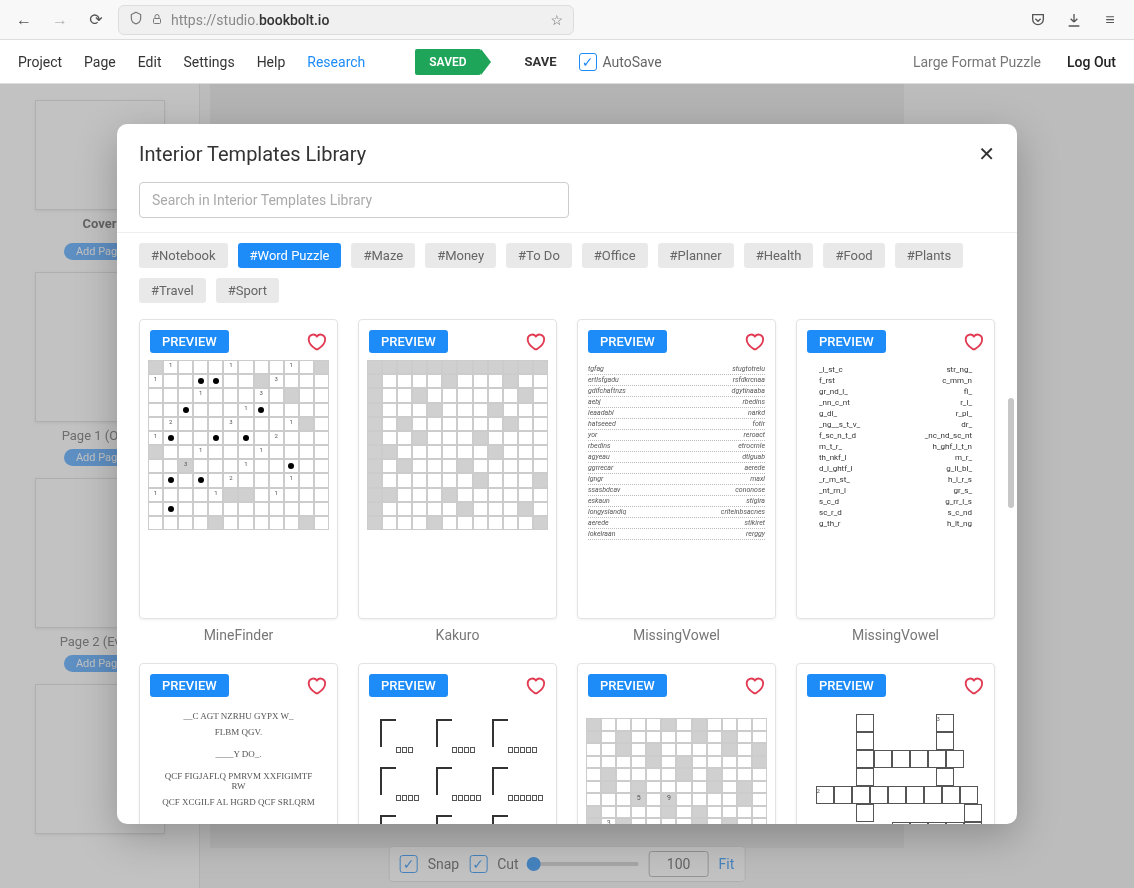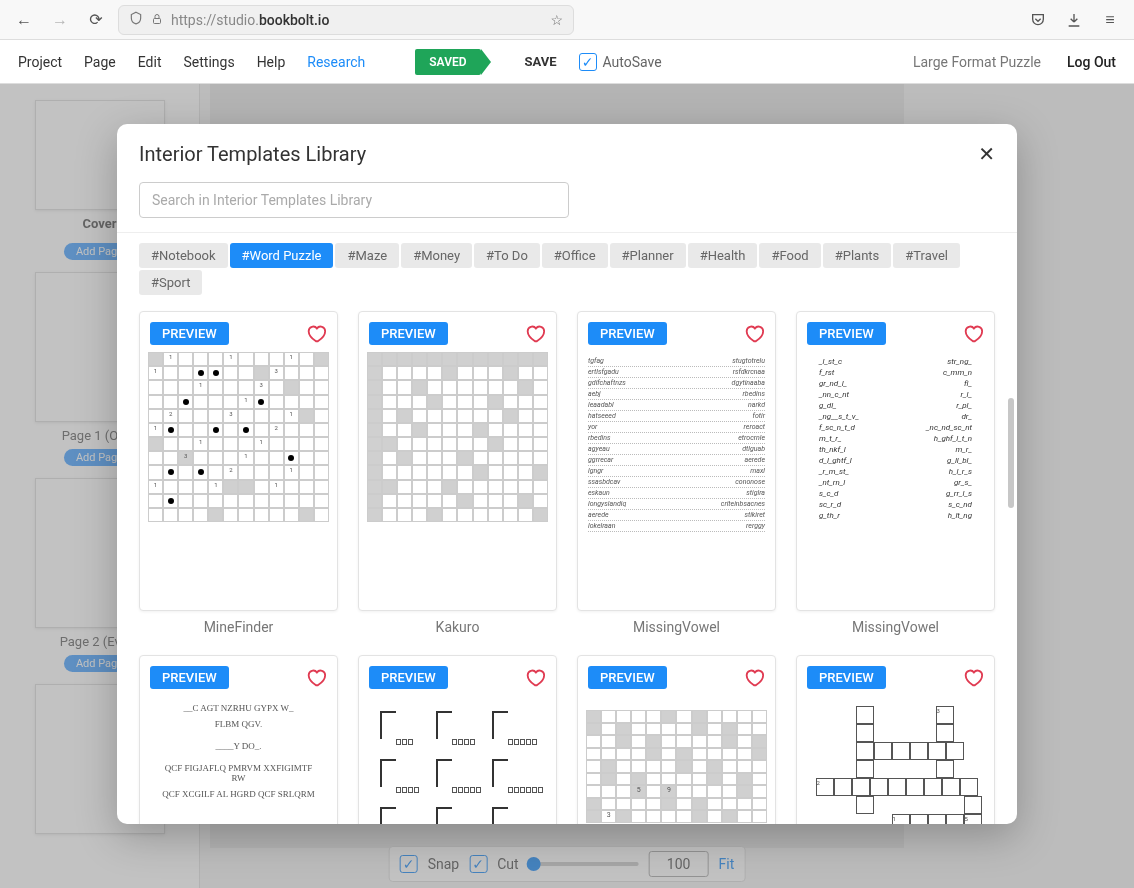--- a/index.html
+++ b/index.html
@@ -120,21 +120,21 @@
     padding:0 12px; font-size:14px; color:#888; display:flex; align-items:center;
   }
   .radio-group{ display:flex; align-items:center; gap:22px; font-size:14px; color:#444;}
   .radio{ width:18px; height:18px; border:2px solid #bbb; border-radius:50%;
     display:inline-flex; align-items:center; justify-content:center;}
   .radio.checked{ border-color:#1d8cf8;}
   .radio.checked:after{ content:""; width:9px; height:9px; background:#1d8cf8; border-radius:50%;}
   .ropt{ display:flex; align-items:center; gap:7px;}
 
   .tags{
-    padding:10px 22px; display:flex; gap:2px; flex-wrap:wrap;
+    padding:10px 22px; display:flex; gap:10px; flex-wrap:wrap;
   }
   .tag{
     background:#e9e9e9; color:#666; font-size:13px; padding:5px 12px; border-radius:3px;
     cursor:pointer;
   }
   .tag.active{ background:#1d8cf8; color:#fff;}
 
   .grid-wrap{ flex:1; overflow-y:auto; padding:6px 22px 16px;}
   .grid{
     display:grid; grid-template-columns: repeat(4, 1fr); gap:20px;
@@ -158,21 +158,21 @@
   .tpl{ position:absolute; top:40px; left:8px; right:8px; bottom:8px; font-size:8px; color:#555;}
   .mini-grid{ display:grid; width:100%; height:170px;}
   .mini-grid.m12{ grid-template-columns:repeat(12,1fr); grid-template-rows:repeat(12,1fr);}
   .mini-grid .c{ border:1px solid #ccc; background:#fff;}
   .mini-grid .c.g{ background:#d0d0d0;}
   .mini-grid .c.b{ position:relative; }
   .mini-grid .c.b:after{ content:""; position:absolute; left:50%; top:50%; width:6px; height:6px;
      background:#000; border-radius:50%; transform:translate(-50%,-50%);}
   .scramble-row{ display:flex; justify-content:space-between; border-bottom:1px dotted #bbb;
      font-style:italic; font-size:7px; padding:1px 0; margin:0 2px;}
-  .vowel-row{ display:flex; justify-content:space-between; font-style:italic;
+  .vowel-row{ display:flex; justify-content:space-between; 
      font-size:8px; padding:1px 14px; color:#333;}
   .cursive{ font-family: "Brush Script MT", cursive; font-size:9px; text-align:center; padding:3px 10px;}
   .hang-cell{ display:inline-block; width:50px; height:40px; margin:3px; position:relative;}
   .hang-cell:before{ content:""; position:absolute; left:6px; top:2px; width:2px; height:28px; background:#333;}
   .hang-cell:after{ content:""; position:absolute; left:6px; top:2px; width:16px; height:2px; background:#333;}
   .hang-word{ position:absolute; left:22px; bottom:4px; display:flex; gap:1px;}
   .hang-word span{ width:5px; height:6px; border:1px solid #555;}
   .cross-grid{ position:relative; width:160px; height:160px; margin:10px auto;}
   .cross-grid .cc{ position:absolute; width:18px; height:18px; border:1px solid #555; background:#fff; font-size:6px;}
 

